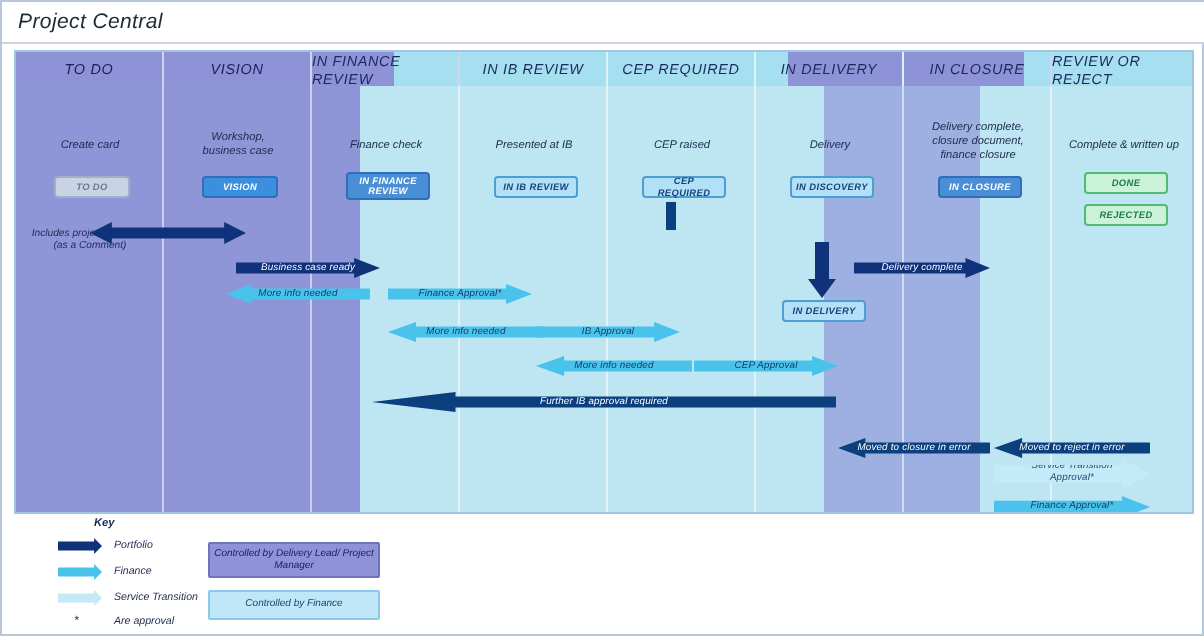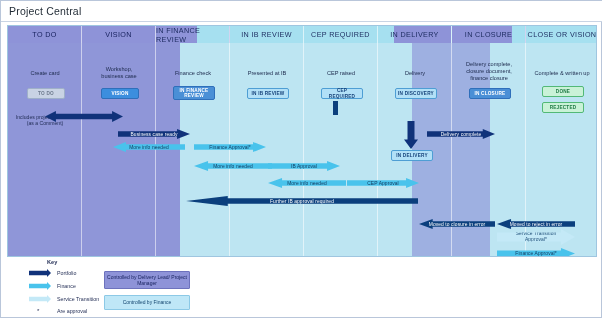--- a/index.html
+++ b/index.html
@@ -7,20 +7,21 @@
     width: 602px; height: 318px;
     background: #ffffff;
     font-family: "Liberation Sans", sans-serif;
     overflow: hidden;
   }
   #app {
     position: relative;
     width: 602px; height: 318px;
     background: #ffffff;
     border: 1px solid #b9c6da;
+    font-style: italic;
   }
 
   
   .titlebar {
     position: absolute; left: 0; top: 0;
     width: 602px; height: 21px;
     background: #ffffff;
     border-bottom: 1px solid #c9d4e4;
   }
   .titlebar .title {
@@ -178,21 +179,21 @@
     <div class="col-sep" style="left:517px"></div>
 
     <div class="header-row">
       <div class="hdr purple" style="left:0px;   width:74px">TO DO</div>
       <div class="hdr purple" style="left:74px;  width:74px">VISION</div>
       <div class="hdr purple-part" style="left:148px; width:74px">IN FINANCE REVIEW</div>
       <div class="hdr" style="left:222px; width:74px">IN IB REVIEW</div>
       <div class="hdr" style="left:296px; width:74px">CEP REQUIRED</div>
       <div class="hdr purple-part-r" style="left:370px; width:74px">IN DELIVERY</div>
       <div class="hdr purple-part-r2" style="left:444px; width:74px">IN CLOSURE</div>
-      <div class="hdr" style="left:518px; width:72px; border-right:none">CLOSE OR VISION</div>
+      <div class="hdr" style="left:518px; width:72px; border-right:none">REVIEW OR REJECT</div>
     </div>
 
     <div class="desc" style="left:0px;   top:44px; width:74px">Create card</div>
     <div class="desc" style="left:74px;  top:40px; width:74px; white-space:pre-line">Workshop,
 business case</div>
     <div class="desc" style="left:148px; top:44px; width:74px">Finance check</div>
     <div class="desc" style="left:222px; top:44px; width:74px">Presented at IB</div>
     <div class="desc" style="left:296px; top:44px; width:74px">CEP raised</div>
     <div class="desc" style="left:370px; top:44px; width:74px">Delivery</div>
     <div class="desc" style="left:444px; top:35px; width:74px; white-space:pre-line">Delivery complete,

